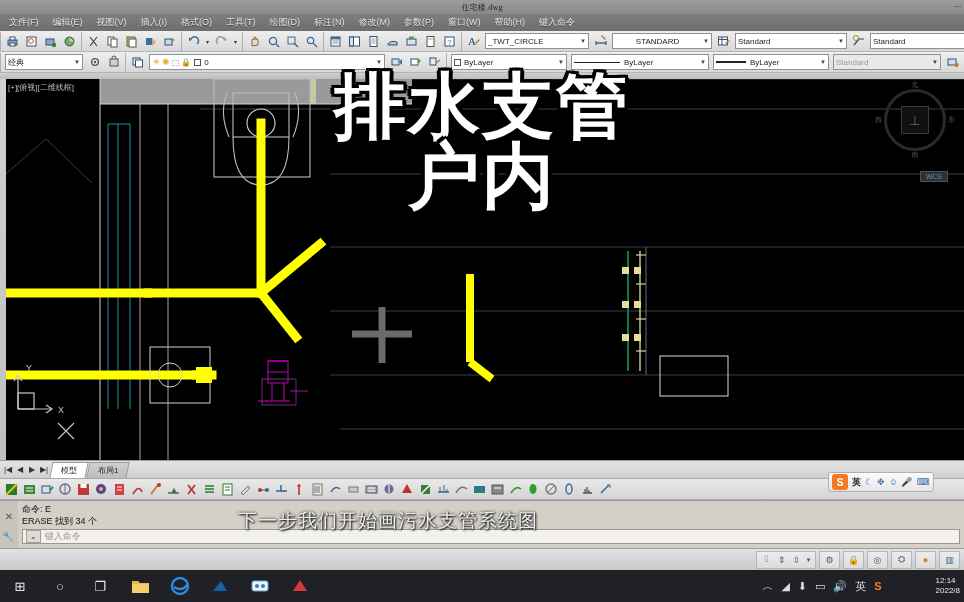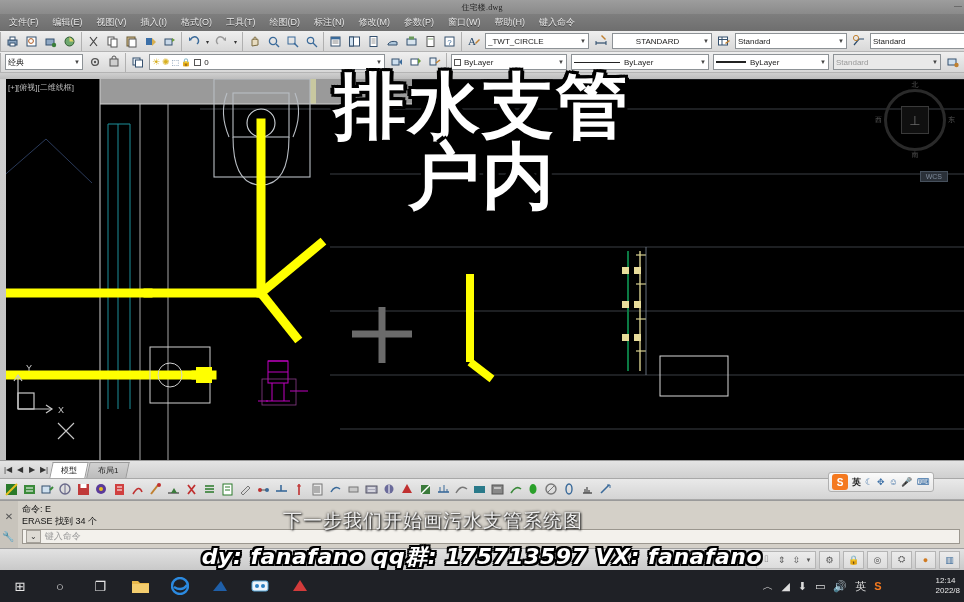--- a/index.html
+++ b/index.html
@@ -202,21 +202,20 @@
   .ot-2 { font-size:72px; }
   .ot-3 { font-size:72px; }
   .ot-4 { font-size:72px; }
 
   .subtitle {
     position:absolute; left:0; top:508px; width:776px; text-align:center;
     z-index:41; pointer-events:none;
     font-size:19px; color:#ededed; letter-spacing:1px;
     text-shadow:0 0 3px rgba(0,0,0,.85), 1px 1px 2px rgba(0,0,0,.9);
     font-family:"DejaVu Sans","Liberation Sans",sans-serif;
-    margin-left:45px;
   }
 
   .watermark {
     position:absolute; left:0; top:542px; width:964px; text-align:center;
     z-index:42; pointer-events:none;
     font-size:22px; font-style:italic; font-weight:bold; color:#fff;
     letter-spacing:.5px;
     font-family:"DejaVu Sans","Liberation Sans",sans-serif;
     text-shadow:
       -2px -2px 0 #000, 2px -2px 0 #000,
@@ -910,21 +909,20 @@
     <div class="ii">🎤</div>
     <div class="ii">⌨</div>
   </div>
 
   <div class="overlay-title">
     <div class="ot-line ot-3">排水支管</div>
     <div class="ot-line ot-2">户内</div>
   </div>
 
   <div class="subtitle">下一步我们开始画污水支管系统图</div>
-  <div class="watermark">dy: fanafano  qq群: 175713597  VX: fanafano</div>
 
   <div class="taskbar">
     <div class="tk">⊞</div>
     <div class="tk">○</div>
     <div class="tk">❐</div>
     <div class="tk">
         <svg width="19" height="17" viewBox="0 0 19 17">
           <path d="M1 3 h6 l2 2 h9 v10 H1z" fill="#e8b84b"></path>
           <path d="M1 6 h17 v9 H1z" fill="#f3cd6e"></path>
         </svg>

